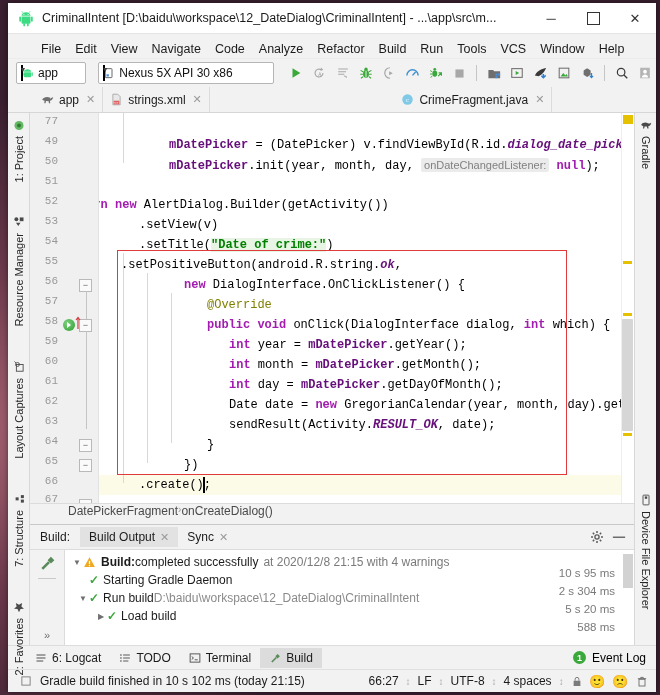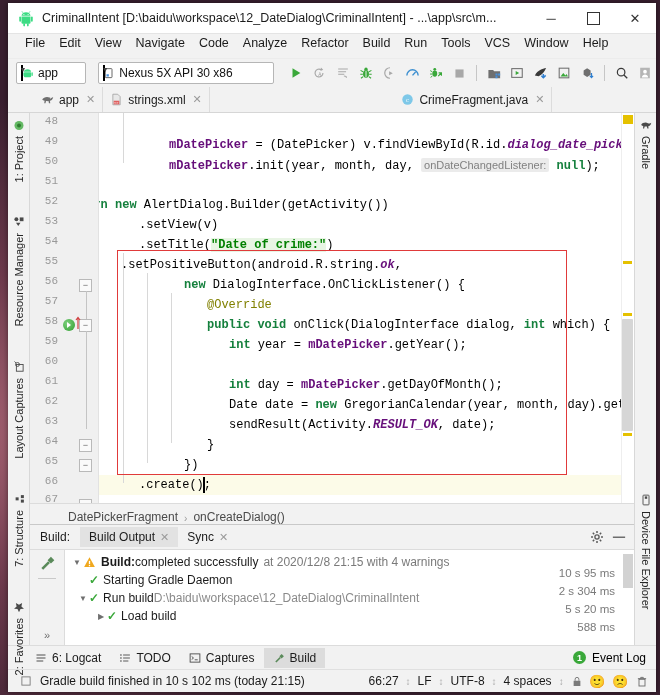--- a/index.html
+++ b/index.html
@@ -27,22 +27,22 @@
 
   
   .titlebar{height:30px;background:#ffffff;display:flex;align-items:center;
     border-bottom:1px solid #e4e4e4;flex:0 0 auto;}
   .tb-icon{width:18px;height:18px;margin:0 7px 0 9px;flex:0 0 auto;}
   .tb-title{flex:1 1 auto;font-size:12.5px;color:#1b1b1b;white-space:nowrap;overflow:hidden;}
   .winbtn{width:42px;height:30px;display:flex;align-items:center;justify-content:center;
     font-size:13px;color:#333;flex:0 0 auto;}
 
   
-  .menubar{height:24px;background:#f2f2f2;display:flex;align-items:flex-start;
-    padding-left:10px;flex:0 0 auto;border-bottom:1px solid #ececec;}
+  .menubar{height:24px;background:#f2f2f2;display:flex;align-items:flex-end;
+    padding-left:26px;flex:0 0 auto;border-bottom:1px solid #ececec;}
   .menu-item{padding:2px 7px;font-size:12.5px;color:#1b1b1b;white-space:nowrap;}
 
   
   .toolbar{height:28px;background:#f2f2f2;display:flex;align-items:center;
     padding-left:8px;flex:0 0 auto;gap:2px;}
   .combo{height:20px;border:1px solid #b6b6b6;background:#fff;border-radius:2px;
     display:flex;align-items:center;padding:0 4px;gap:4px;font-size:12px;color:#111;}
   .combo .caret{font-size:8px;color:#444;}
   .tbtn{width:22px;height:22px;display:flex;align-items:center;justify-content:center;}
   .tsep{width:1px;height:16px;background:#c6c6c6;margin:0 4px;}
@@ -83,38 +83,38 @@
     background:radial-gradient(circle at 35% 35%,#7dd07d,#2e9e2e);}
   .runmark:after{content:"";position:absolute;left:4px;top:3px;width:0;height:0;
     border-left:4px solid #fff;border-top:3px solid transparent;border-bottom:3px solid transparent;}
   .gutter-arrow{position:absolute;left:45px;width:6px;height:13px;}
 
   .code{position:relative;flex:1 1 auto;overflow:hidden;
     font-family:"Liberation Mono","DejaVu Sans Mono",monospace;font-size:12px;color:#000;}
   .cl{position:absolute;left:0;white-space:pre;line-height:20px;height:20px;}
   .hl-row{position:absolute;left:0;right:0;height:20px;background:#fcfbe8;}
   .indent-guide{position:absolute;width:1px;background:#d8d8d8;}
-  .kw{color:#15803d;font-weight:bold;}
+  .kw{color:#a21caf;font-weight:bold;}
   .fld{color:#660e7a;font-weight:bold;}
   .stat{color:#660e7a;font-weight:bold;font-style:italic;}
   .str{color:#008000;font-weight:bold;background:#e8f5e4;}
   .ann{color:#808000;}
   .hint{color:#808080;background:#ebebeb;padding:1px 3px;border-radius:2px;
     font-family:"Liberation Sans",sans-serif;font-size:11px;}
   .caret{position:absolute;width:1.5px;background:#000;height:16px;}
 
   .redbox{position:absolute;border:1.3px solid #e03a3a;pointer-events:none;}
 
   
   .stripe{width:12px;flex:0 0 auto;background:#fff;position:relative;border-left:1px solid #eee;}
   .stripe .mk{position:absolute;left:1px;width:9px;height:3px;background:#e5c100;}
   .stripe .thumb{position:absolute;left:0;width:11px;background:#d6d6d6;border-radius:1px;}
 
   .breadcrumb{height:20px;background:#f2f2f2;border-top:1px solid #dcdcdc;
-    display:flex;align-items:flex-end;padding-left:38px;gap:6px;font-size:12px;
+    display:flex;align-items:flex-start;padding-left:38px;gap:0;font-size:12px;
     color:#4a4a4a;flex:0 0 auto;}
   .bc-sep{color:#9a9a9a;font-size:10px;}
 
   
   .build{height:120px;flex:0 0 auto;background:#f2f2f2;border-top:1px solid #c9c9c9;
     display:flex;flex-direction:column;}
   .build-head{height:24px;display:flex;align-items:center;gap:0;flex:0 0 auto;
     border-bottom:1px solid #dcdcdc;padding-left:8px;}
   .build-title{font-size:12px;color:#1b1b1b;padding:0 10px 0 2px;}
   .btab{display:flex;align-items:center;gap:5px;padding:3px 9px;font-size:12px;color:#1b1b1b;}
@@ -404,21 +404,21 @@
           <path d="M8 1.5l2 4.3 4.6.5-3.4 3.1 1 4.6L8 11.6 3.8 14l1-4.6L1.4 6.3l4.6-.5z" fill="#4a4a4a"></path>
           </svg>
       </div>
       <div class="vspacer"></div>
     </div>
 
     <div class="editor-wrap">
       <div class="editor">
 
         <div class="gutter">
-          <div class="ln" style="top:2px;">48</div>
+          <div class="ln" style="top:2px;">77</div>
           <div class="ln" style="top:22px;">49</div>
           <div class="ln" style="top:42px;">50</div>
           <div class="ln" style="top:62px;">51</div>
           <div class="ln" style="top:82px;">52</div>
           <div class="ln" style="top:102px;">53</div>
           <div class="ln" style="top:122px;">54</div>
           <div class="ln" style="top:142px;">55</div>
           <div class="ln" style="top:162px;">56</div>
           <div class="ln" style="top:182px;">57</div>
           <div class="ln" style="top:202px;">58</div>
@@ -459,20 +459,21 @@
           <div class="cl" style="top:42px;left:70px;"><span class="fld">mDatePicker</span>.init(year, month, day, <span class="hint">onDateChangedListener:</span> <span class="kw">null</span>);</div>
           <div class="cl" style="top:62px;"></div>
           <div class="cl" style="top:82px;left:-20px;"><span class="kw">turn new</span> AlertDialog.Builder(getActivity())</div>
           <div class="cl" style="top:102px;left:40px;">.setView(v)</div>
           <div class="cl" style="top:122px;left:40px;">.setTitle(<span class="str">"Date of crime:"</span>)</div>
           <div class="cl" style="top:142px;left:22px;">.setPositiveButton(android.R.string.<span class="stat">ok</span>,</div>
           <div class="cl" style="top:162px;left:85px;"><span class="kw">new</span> DialogInterface.OnClickListener() {</div>
           <div class="cl" style="top:182px;left:108px;"><span class="ann">@Override</span></div>
           <div class="cl" style="top:222px;left:130px;"><span class="kw">int</span> year = <span class="fld">mDatePicker</span>.getYear();</div>
           <div class="cl" style="top:202px;left:108px;"><span class="kw">public void</span> onClick(DialogInterface dialog, <span class="kw">int</span> which) {</div>
+          <div class="cl" style="top:242px;left:130px;"><span class="kw">int</span> month = <span class="fld">mDatePicker</span>.getMonth();</div>
           <div class="cl" style="top:262px;left:130px;text-align:right;"><span class="kw">int</span> day = <span class="fld">mDatePicker</span>.getDayOfMonth();</div>
           <div class="cl" style="top:282px;left:130px;">Date date = <span class="kw">new</span> GregorianCalendar(year, month, day).getTime();</div>
           <div class="cl" style="top:302px;left:130px;">sendResult(Activity.<span class="stat">RESULT_OK</span>, date);</div>
           <div class="cl" style="top:322px;left:108px;">}</div>
           <div class="cl" style="top:342px;left:85px;">})</div>
           <div class="cl" style="top:362px;left:40px;">.create();</div>
           <div class="cl" style="top:382px;"></div>
           <div class="cl" style="top:402px;"></div>
 
           <div class="caret" style="left:104px;top:364px;"></div>
@@ -605,21 +606,21 @@
             <path d="M5.5 4h9M5.5 8h9M5.5 12h7"></path>
           </g>
         </svg>
       <span>TODO</span>
     </div>
     <div class="tsbtn">
       <svg width="12" height="12" viewBox="0 0 16 16">
         <rect x="1.5" y="2.5" width="13" height="11" fill="none" stroke="#4a4a4a" stroke-width="1.2"></rect>
         <path d="M3.6 6l2.4 2-2.4 2M7.6 10.4h4" stroke="#4a4a4a" stroke-width="1.2" fill="none"></path>
         </svg>
-      <span>Captures</span>
+      <span>Terminal</span>
     </div>
     <div class="tsbtn active">
       <svg width="12" height="12" viewBox="0 0 16 16">
         <path d="M3 12.5L9 6.5l1.6 1.6L4.6 14z" fill="#5a8a5a"></path>
         <path d="M8.5 5.5l3-3 3 3-3 3z" fill="#5a8a5a"></path>
         </svg>
       <span>Build</span>
     </div>
     <div class="toolstrip-right">
       <span class="badge">1</span>

